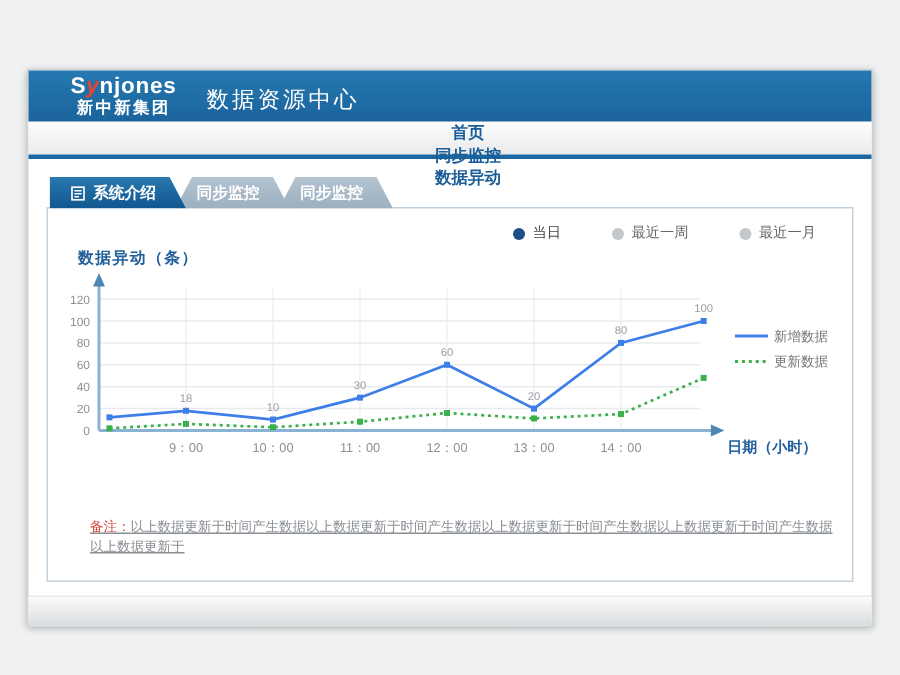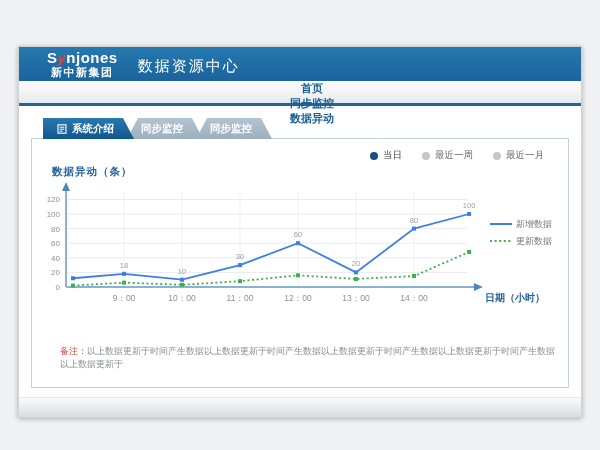--- a/index.html
+++ b/index.html
@@ -26,38 +26,38 @@
 
   
   .nav { height:25px; background:linear-gradient(#fdfdfd,#e9eaeb);
          border-bottom:3px solid #1a67a1; display:flex; align-items:center; padding-left:24px;flex-direction:column; }
   .nav-item { color:#1b5e97; font-weight:bold; font-size:11px; padding:0 21px; cursor:pointer; }
   .nav-sep { width:1px; height:11px; background:#c6cacd; }
 
   
   .tabs { margin:12px 0 0 14px; display:flex; height:21px; position:relative; z-index:2; }
   .tab { height:21px; display:flex; align-items:center; gap:5px; color:#fff;
-         font-size:10.5px; font-weight:bold; padding:0 20px 0 14px; cursor:pointer;margin-left:10px; }
+         font-size:10.5px; font-weight:bold; padding:0 20px 0 14px; cursor:pointer; }
   .tab.active { background:linear-gradient(#2a78ae,#10578f); z-index:3;
                 clip-path:polygon(0 0, calc(100% - 11px) 0, 100% 100%, 0 100%); }
   .tab.inactive { background:linear-gradient(#b4c3d0,#9cb0c0); margin-left:-7px;
                 clip-path:polygon(11px 0, calc(100% - 11px) 0, 100% 100%, 0 100%);justify-content:center; }
   .tab.inactive:nth-child(2){ z-index:2; } .tab.inactive:nth-child(3){ z-index:1; }
 
   
   .panel { margin:0 12px; margin-top:-1px; border:1px solid #c2d3df; height:250px;
            background:#fff; position:relative; }
-  .filters { position:absolute; top:10px; right:24px; display:flex; gap:20px; align-items:center; }
+  .filters { position:absolute; top:10px; right:24px; display:flex; gap:34px; align-items:center; }
   .filter { display:flex; align-items:center; gap:5px; cursor:pointer; font-size:9.5px; color:#666; }
   .radio-dot { width:8px; height:8px; border-radius:50%; background:#c4c8cc; }
   .filter.selected .radio-dot { background:#1b4f86; }
   .filter.selected { color:#444; }
   .ylabel { position:absolute; top:26px; left:20px; color:#24619c; font-weight:bold; font-size:10.5px; letter-spacing:1px; }
   .chart-wrap { position:absolute; top:38px; left:0; width:538px; height:140px; }
-  .note { position:absolute; top:206px; left:28px; right:12px; font-size:9px; color:#8a8f94; line-height:1.4; }
+  .note { position:absolute; top:206px; left:28px; right:12px; font-size:9px; color:#8a8f94; line-height:1.4;text-decoration:underline; }
   .note .prefix { color:#d9403a; }
 
   
   .footer { position:absolute; bottom:0; left:0; right:0; height:20px;
             background:linear-gradient(#fbfbfb,#d9dcde); border-top:1px solid #e6e8ea; }
 </style>
 </head>
 <body>
 
 <div class="card">

